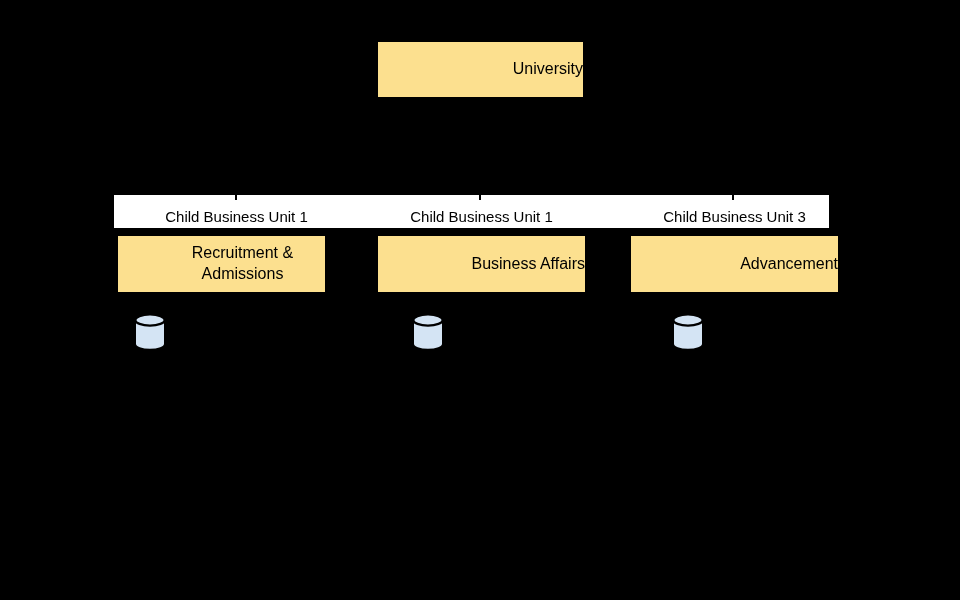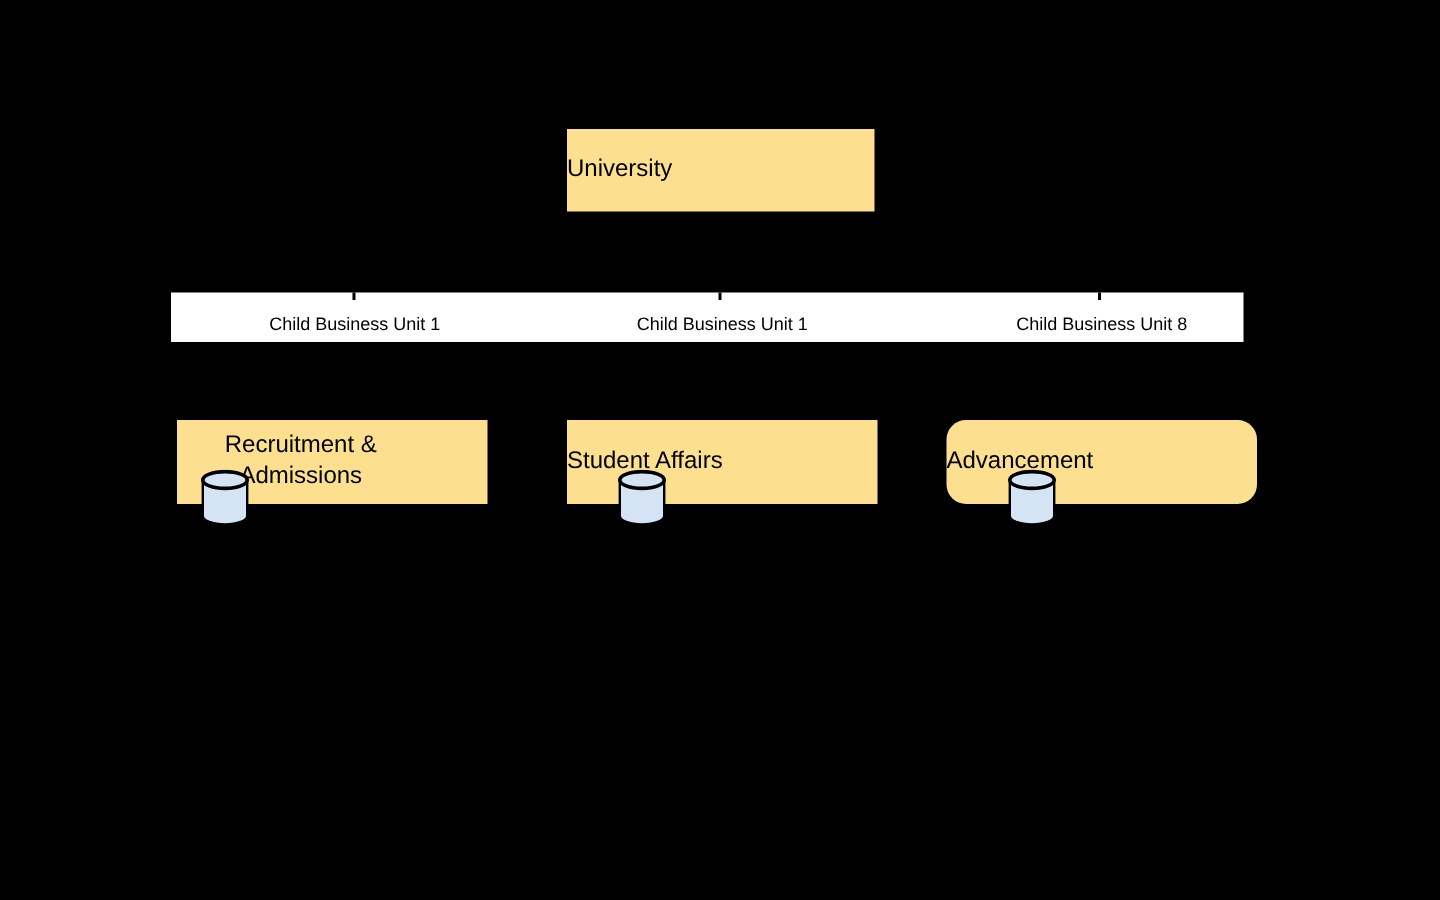--- a/index.html
+++ b/index.html
@@ -18,49 +18,48 @@
     background: var(--background);
     font-family: "Liberation Sans", sans-serif;
     color: var(--text);
     overflow: hidden;
   }
   .node {
     position: absolute;
     background: var(--node-fill);
     display: flex;
     align-items: center;
-    justify-content: flex-start;
+    justify-content: flex-end;
     text-align: center;
     font-size: 16px;
     line-height: 1.3;
     color: var(--text);
-    margin-top: 44px;
   }
   .root-node { left: 378px; top: 42px; width: 205px; height: 55px; }
   .child-box { top: 236px; width: 207px; height: 56px; }
   .child-box-1 { left: 118px; }
   .child-box-2 { left: 378px; }
-  .child-box-3 { left: 631px; border-radius: 13px; }
+  .child-box-3 { left: 631px; }
   .child-box .label { max-width: 165px; }
   .band {
     position: absolute;
     left: 114px; top: 195px;
     width: 715px; height: 33px;
     background: var(--band-fill);
   }
   .band-label {
     position: absolute;
     top: 197px;
     width: 207px;
     height: 29px;
     display: flex;
     align-items: center;
     justify-content: center;
     padding-top: 9px;
-    font-size: 12px;
+    font-size: 15px;
     color: var(--text);
     white-space: nowrap;
   }
   .band-label-1 { left: 133px; }
   .band-label-2 { left: 378px; }
   .band-label-3 { left: 631px; }
   .stub {
     position: absolute;
     top: 195px;
     width: 2px;
@@ -86,27 +85,27 @@
   </div>
 
   <div class="band"></div>
 
   <div class="stub stub-1"></div>
   <div class="stub stub-2"></div>
   <div class="stub stub-3"></div>
 
   <div class="band-label band-label-1">Child Business Unit 1</div>
   <div class="band-label band-label-2">Child Business Unit 1</div>
-  <div class="band-label band-label-3">Child Business Unit 8</div>
+  <div class="band-label band-label-3">Child Business Unit 3</div>
 
   <div class="node child-box child-box-1">
     <span class="label">Recruitment &amp; Admissions</span>
   </div>
   <div class="node child-box child-box-2">
-    <span class="label">Student Affairs</span>
+    <span class="label">Business Affairs</span>
   </div>
   <div class="node child-box child-box-3">
     <span class="label">Advancement</span>
   </div>
 
   <svg class="db-icon db-icon-1" viewBox="0 0 32 38" xmlns="http://www.w3.org/2000/svg">
     <path class="db-shape" stroke-width="1.6" d="M1.2 7 L1.2 31 A14.8 5.6 0 0 0 30.8 31 L30.8 7 Z"></path>
     <ellipse class="db-shape" stroke-width="2.4" cx="16" cy="7" rx="14.8" ry="5.6"></ellipse>
   </svg>
   <svg class="db-icon db-icon-2" viewBox="0 0 32 38" xmlns="http://www.w3.org/2000/svg">

